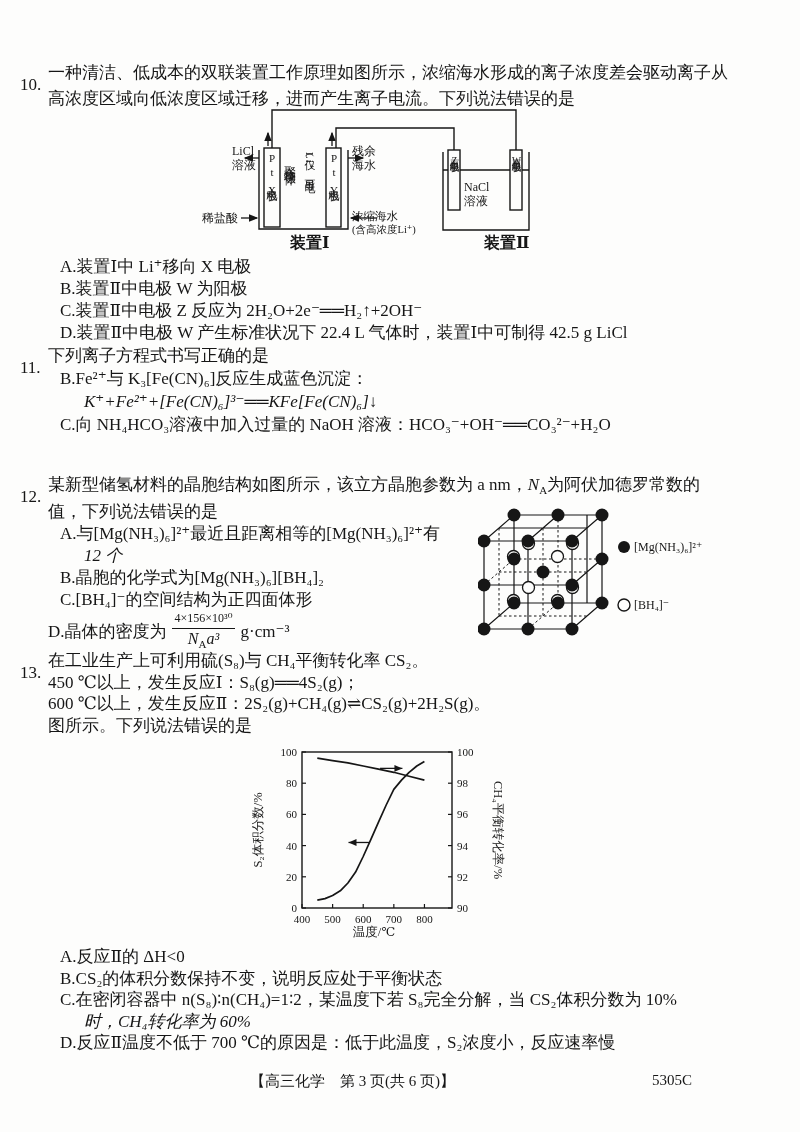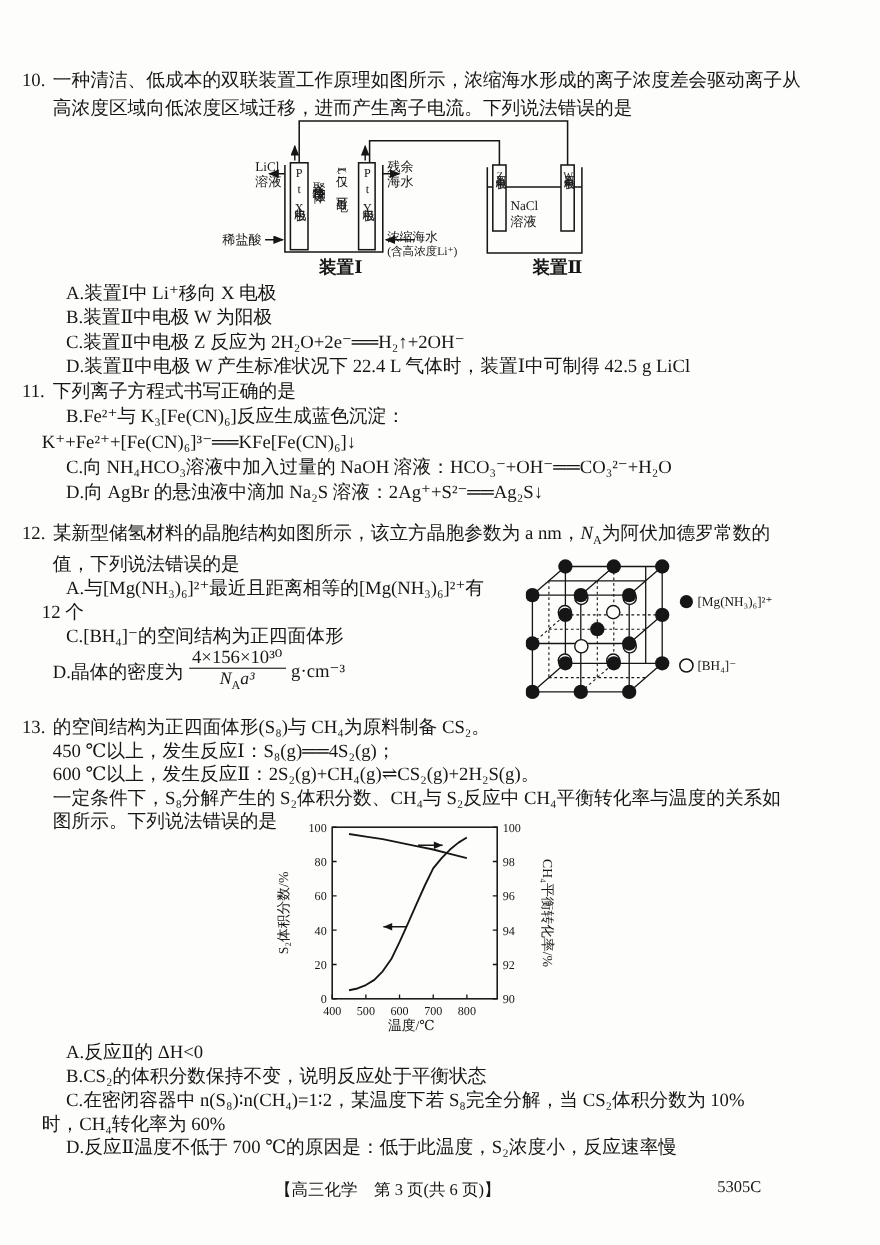--- a/index.html
+++ b/index.html
@@ -1,31 +1,31 @@
 <!DOCTYPE html>
 <html><head>
 <meta charset="utf-8">
 <style>
   html,body{margin:0;padding:0;background:#f4f4f2;}
   body{width:800px;height:1132px;position:relative;background:#fdfdfc;color:#161616;
        font-family:"Liberation Serif","DejaVu Serif",serif;overflow:hidden;}
   .sec{position:absolute;left:0;width:800px;}
   .line{font-size:17px;white-space:nowrap;}
   .qrow{position:relative;padding-left:48px;}
-  .qnum{position:absolute;left:20px;top:0;}
+  .qnum{position:absolute;left:20px;top:12px;}
   .opt{margin-left:60px;}
-  .cont{margin-left:38px;}
+  .cont{margin-left:84px;font-style:italic;}
   .lh26{line-height:26px;}
   .lh23{line-height:23px;}
   .lh22{line-height:22px;}
   .lh215{line-height:21.5px;}
   
   .fracline{display:flex;align-items:center;margin-left:48px;height:40px;}
   .frac{display:inline-block;text-align:center;margin:0 5px;}
-  .frac .fnum{display:block;font-size:17px;line-height:19px;padding:0 3px;text-align:right;}
+  .frac .fnum{display:block;font-size:12px;line-height:19px;padding:0 3px;text-align:right;}
   .frac .fden{display:block;font-size:16px;line-height:19px;padding:0 3px;border-top:1.3px solid #161616;}
   .it{font-style:italic;}
   sub{font-size:11px;}
   
   .dgm{position:absolute;}
   .dgm .lbl{position:absolute;font-size:12px;line-height:14px;}
   .dgm .vlabel{position:absolute;writing-mode:vertical-lr;text-orientation:upright;
                font-size:11px;letter-spacing:2px;line-height:1;}
   .dgm .vmixed{position:absolute;writing-mode:vertical-lr;text-orientation:mixed;
                font-size:11px;letter-spacing:1px;line-height:1;}
@@ -110,31 +110,31 @@
 </div>
 
 <div class="sec" style="top:344px">
   <div class="line lh23 qrow">
     <span class="qnum">11.</span>
     <span>下列离子方程式书写正确的是</span>
   </div>
   <div class="line lh23 opt">B.Fe²⁺与 K₃[Fe(CN)₆]反应生成蓝色沉淀：</div>
   <div class="line lh23 cont">K⁺+Fe²⁺+[Fe(CN)₆]³⁻══KFe[Fe(CN)₆]↓</div>
   <div class="line lh23 opt">C.向 NH₄HCO₃溶液中加入过量的 NaOH 溶液：HCO₃⁻+OH⁻══CO₃²⁻+H₂O</div>
-  <div class="line lh23 opt">D.向 AgBr 的悬浊液中滴加 Na₂S 溶液：2Ag⁺+S²⁻══Ag₂S↓</div>
 </div>
 
 <div class="sec" style="top:474px">
   <div class="line lh22 qrow">
     <span class="qnum">12.</span>
     <span>某新型储氢材料的晶胞结构如图所示，该立方晶胞参数为 a nm，</span><span class="it">N</span><sub>A</sub><span>为阿伏加德罗常数的</span>
   </div>
   <div class="line lh22" style="margin-left:48px">值，下列说法错误的是</div>
   <div class="line lh22 opt">A.与[Mg(NH₃)₆]²⁺最近且距离相等的[Mg(NH₃)₆]²⁺有</div>
   <div class="line lh22 cont">12 个</div>
+  <div class="line lh22 opt">B.晶胞的化学式为[Mg(NH₃)₆][BH₄]₂</div>
   <div class="line lh22 opt">C.[BH₄]⁻的空间结构为正四面体形</div>
   <div class="line fracline">
     <span>D.晶体的密度为</span>
     <span class="frac">
       <span class="fnum">4×156×10³⁰</span>
       <span class="fden"><span class="it">N</span><sub>A</sub><span class="it">a³</span></span>
     </span>
     <span>g·cm⁻³</span>
   </div>
 </div>
@@ -181,25 +181,24 @@
   </g>
   <circle cx="146" cy="44" r="6" fill="#161616"></circle>
   <text x="156" y="48" font-size="12">[Mg(NH₃)₆]²⁺</text>
   <circle cx="146" cy="102" r="6" fill="#fdfdfc" stroke="#161616" stroke-width="1.4"></circle>
   <text x="156" y="106" font-size="12">[BH₄]⁻</text>
 </svg>
 
 <div class="sec" style="top:650px">
   <div class="line lh215 qrow">
     <span class="qnum">13.</span>
-    <span>的空间结构为正四面体形(S₈)与 CH₄为原料制备 CS₂。</span>
+    <span>在工业生产上可利用硫(S₈)与 CH₄平衡转化率 CS₂。</span>
   </div>
   <div class="line lh215" style="margin-left:48px">450 ℃以上，发生反应Ⅰ：S₈(g)══4S₂(g)；</div>
   <div class="line lh215" style="margin-left:48px">600 ℃以上，发生反应Ⅱ：2S₂(g)+CH₄(g)⇌CS₂(g)+2H₂S(g)。</div>
-  <div class="line lh215" style="margin-left:48px">一定条件下，S₈分解产生的 S₂体积分数、CH₄与 S₂反应中 CH₄平衡转化率与温度的关系如</div>
   <div class="line lh215" style="margin-left:48px">图所示。下列说法错误的是</div>
 </div>
 
 <svg id="chart-svg" class="dgm" style="left:246px;top:740px" width="266" height="200" viewBox="0 0 266 200">
   <rect x="56" y="12" width="150" height="156" fill="none" stroke="#161616" stroke-width="1.4"></rect>
   <text class="axtitle" transform="rotate(-90 16 90)" x="16" y="90" text-anchor="middle">S₂体积分数/%</text>
   <text class="axtitle" transform="rotate(90 248 90)" x="248" y="90" text-anchor="middle">CH₄平衡转化率/%</text>
   <text class="axtitle" x="128" y="196" text-anchor="middle">温度/℃</text>
   <g id="chart-dyn">
       <line x1="56" y1="168" x2="56" y2="164" stroke="#161616" stroke-width="1.2"></line>

